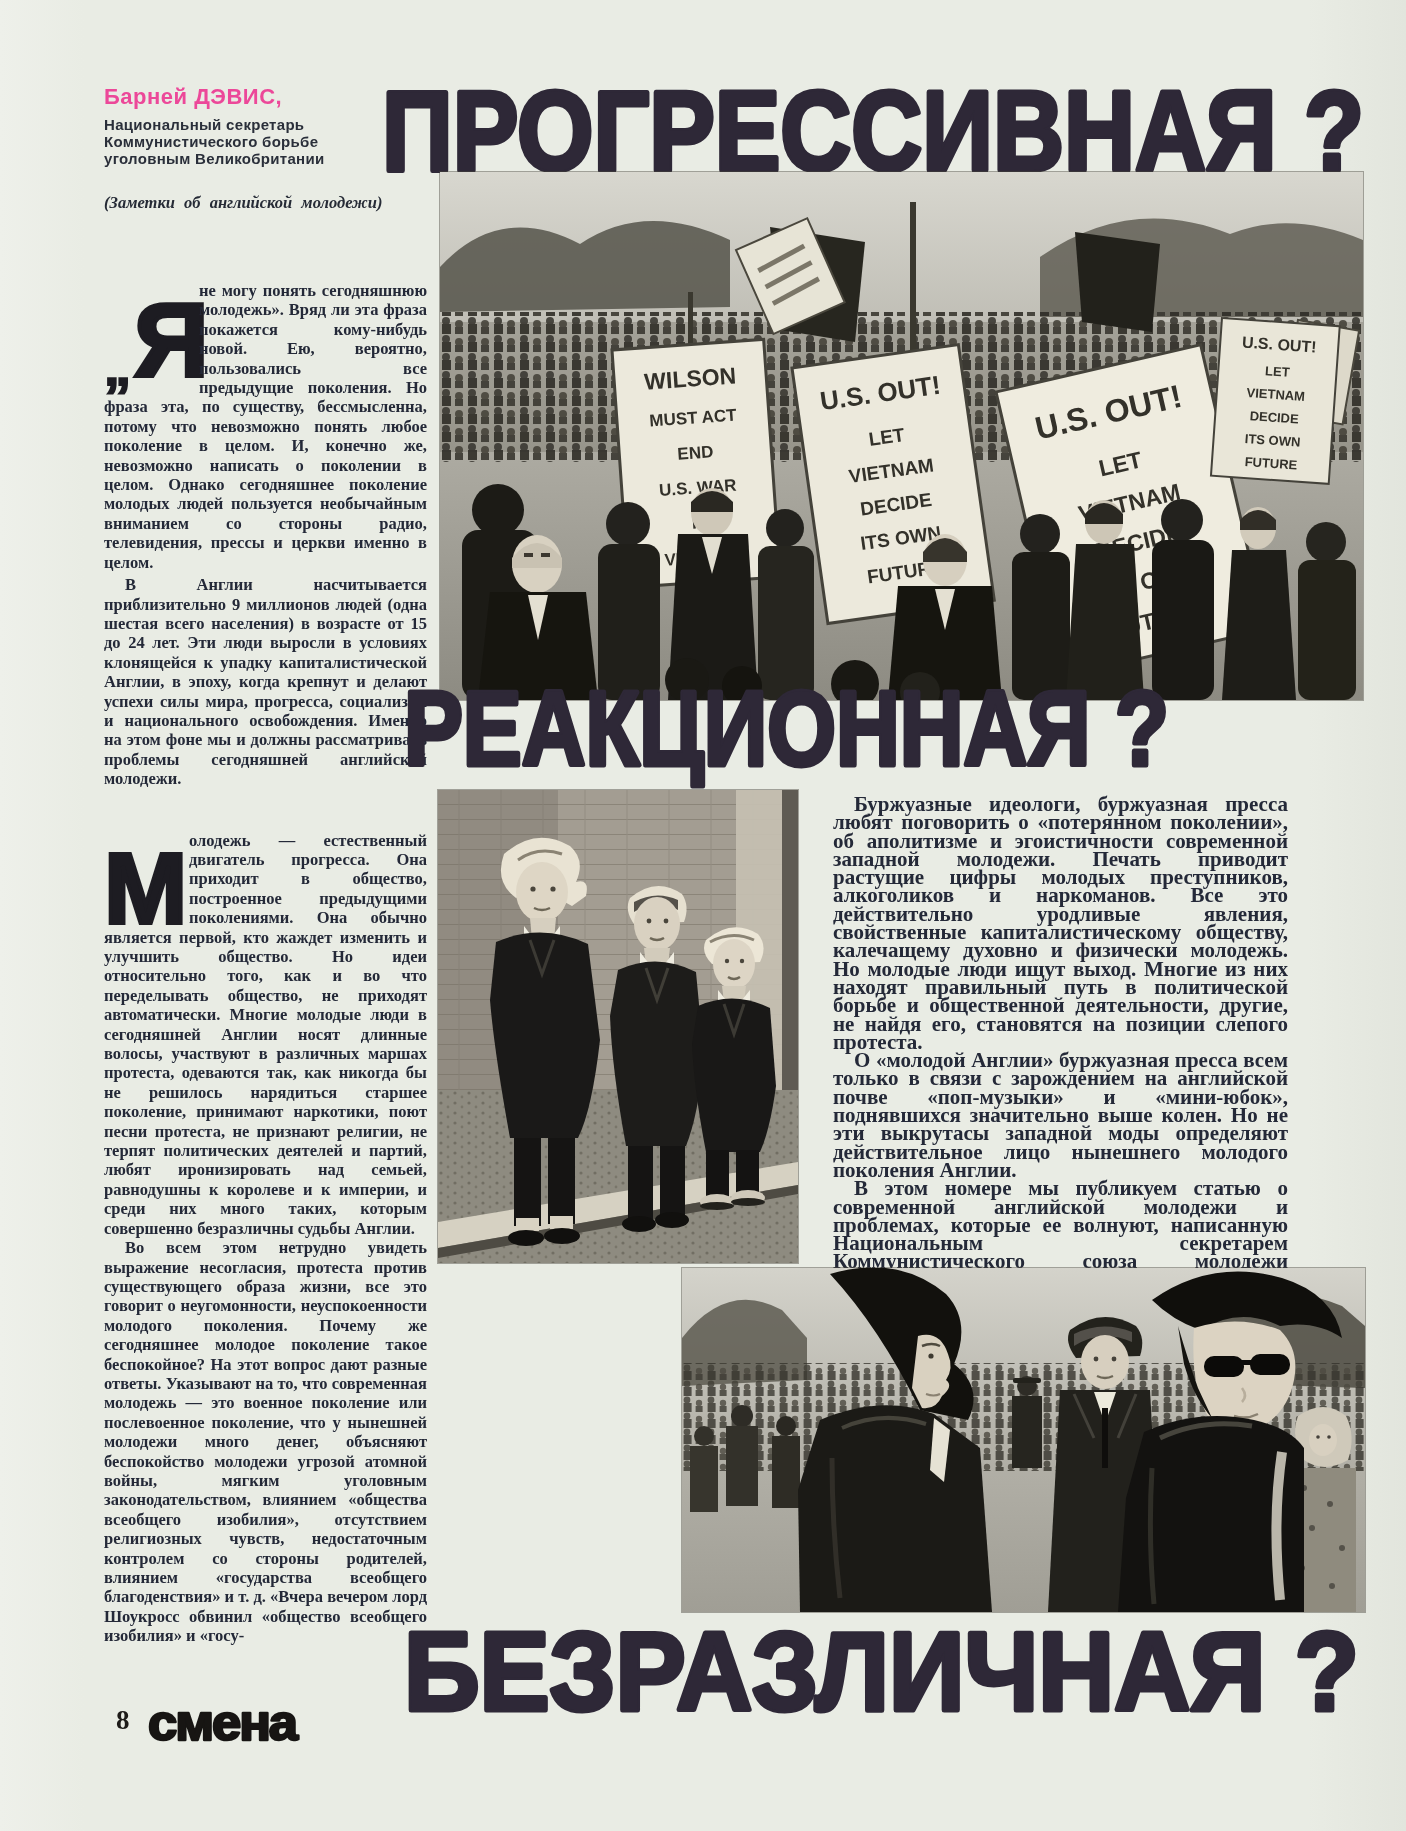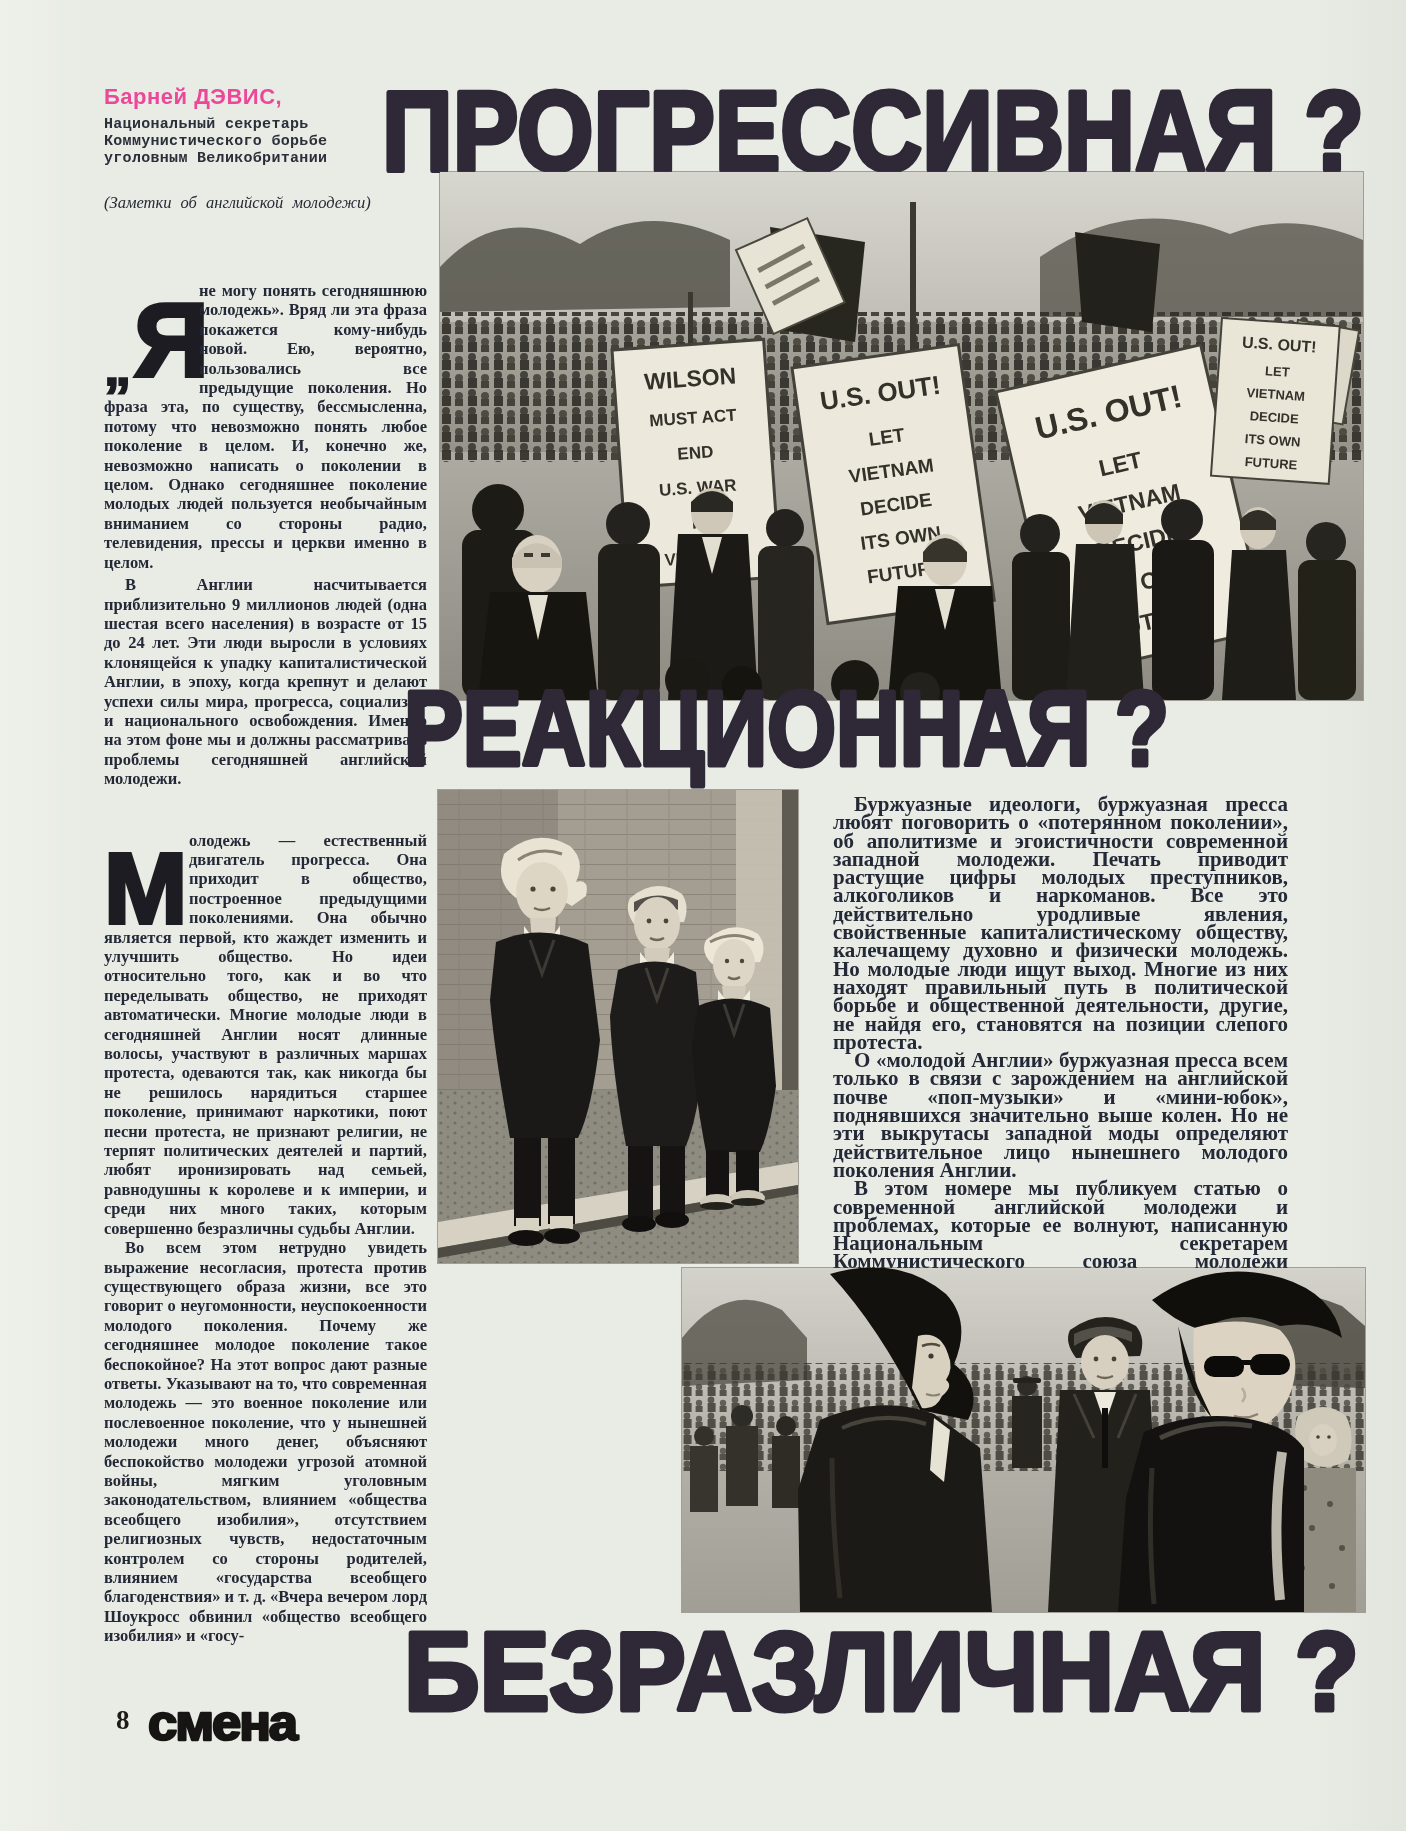--- a/index.html
+++ b/index.html
@@ -3,23 +3,23 @@
 <meta charset="utf-8">
 <style>
   html,body{margin:0;padding:0;}
   body{width:1406px;height:1831px;position:relative;overflow:hidden;
        background:linear-gradient(90deg,#eef0ea 0%,#e9ece4 6%,#e9ece4 93%,#e2e5dd 100%);
        font-family:"Liberation Serif",serif;}
   .abs{position:absolute;}
   
   .byline-name{font-family:"Liberation Sans",sans-serif;font-weight:bold;font-size:22px;
                letter-spacing:.5px;color:#ec4899;}
-  .byline-title{font-family:Liberation Mono, monospace;font-weight:bold;font-size:15px;
+  .byline-title{font-family:Liberation Sans, sans-serif;font-weight:bold;font-size:15px;
                 line-height:17px;color:#2a2f3a;margin-top:6px;letter-spacing:.3px;}
-  .subtitle{font-style:italic;font-weight:normal;font-size:16.5px;color:#262b36;word-spacing:5px;}
+  .subtitle{font-style:italic;font-weight:bold;font-size:16.5px;color:#262b36;word-spacing:5px;}
   
   svg.hl{overflow:visible;}
   svg.hl text{font-family:"Liberation Sans",sans-serif;font-weight:bold;
               fill:#2e2837;stroke:#2e2837;stroke-linejoin:round;paint-order:stroke;}
   
   .col{color:#242938;font-weight:bold;text-align:justify;}
   .col p{margin:0;padding:0;}
   .col-left{width:323px;font-size:16.5px;line-height:19.4px;}
   .col-right{width:455px;font-size:21px;line-height:18.3px;}
   .indent{text-indent:21px;}

